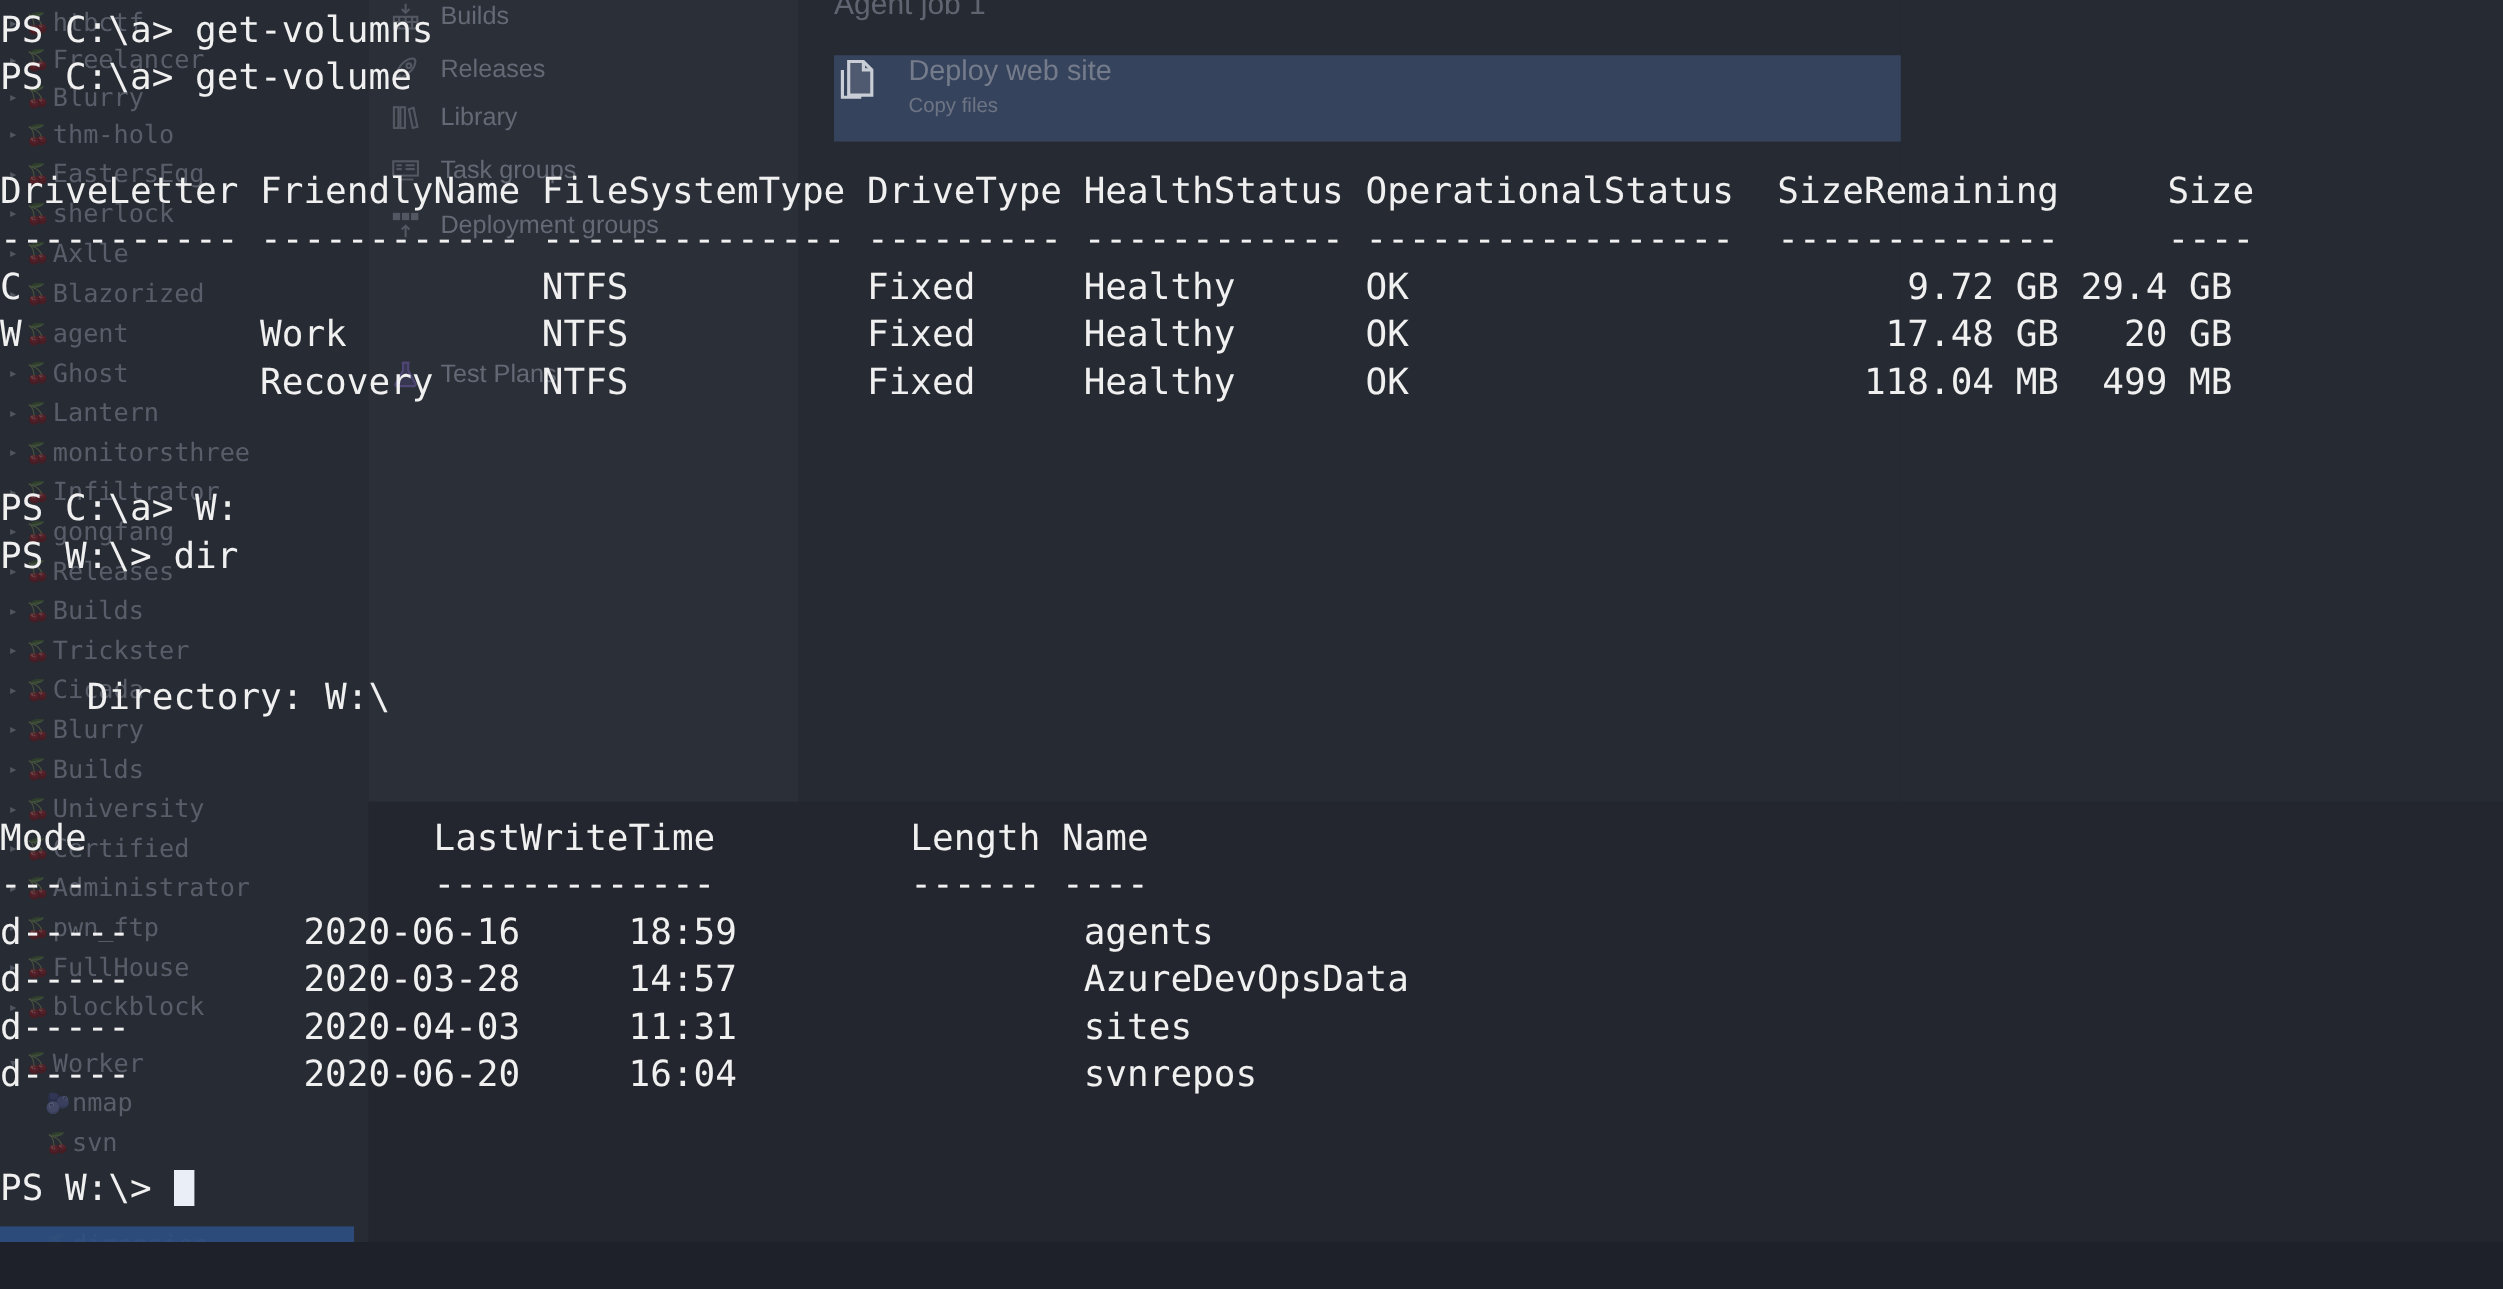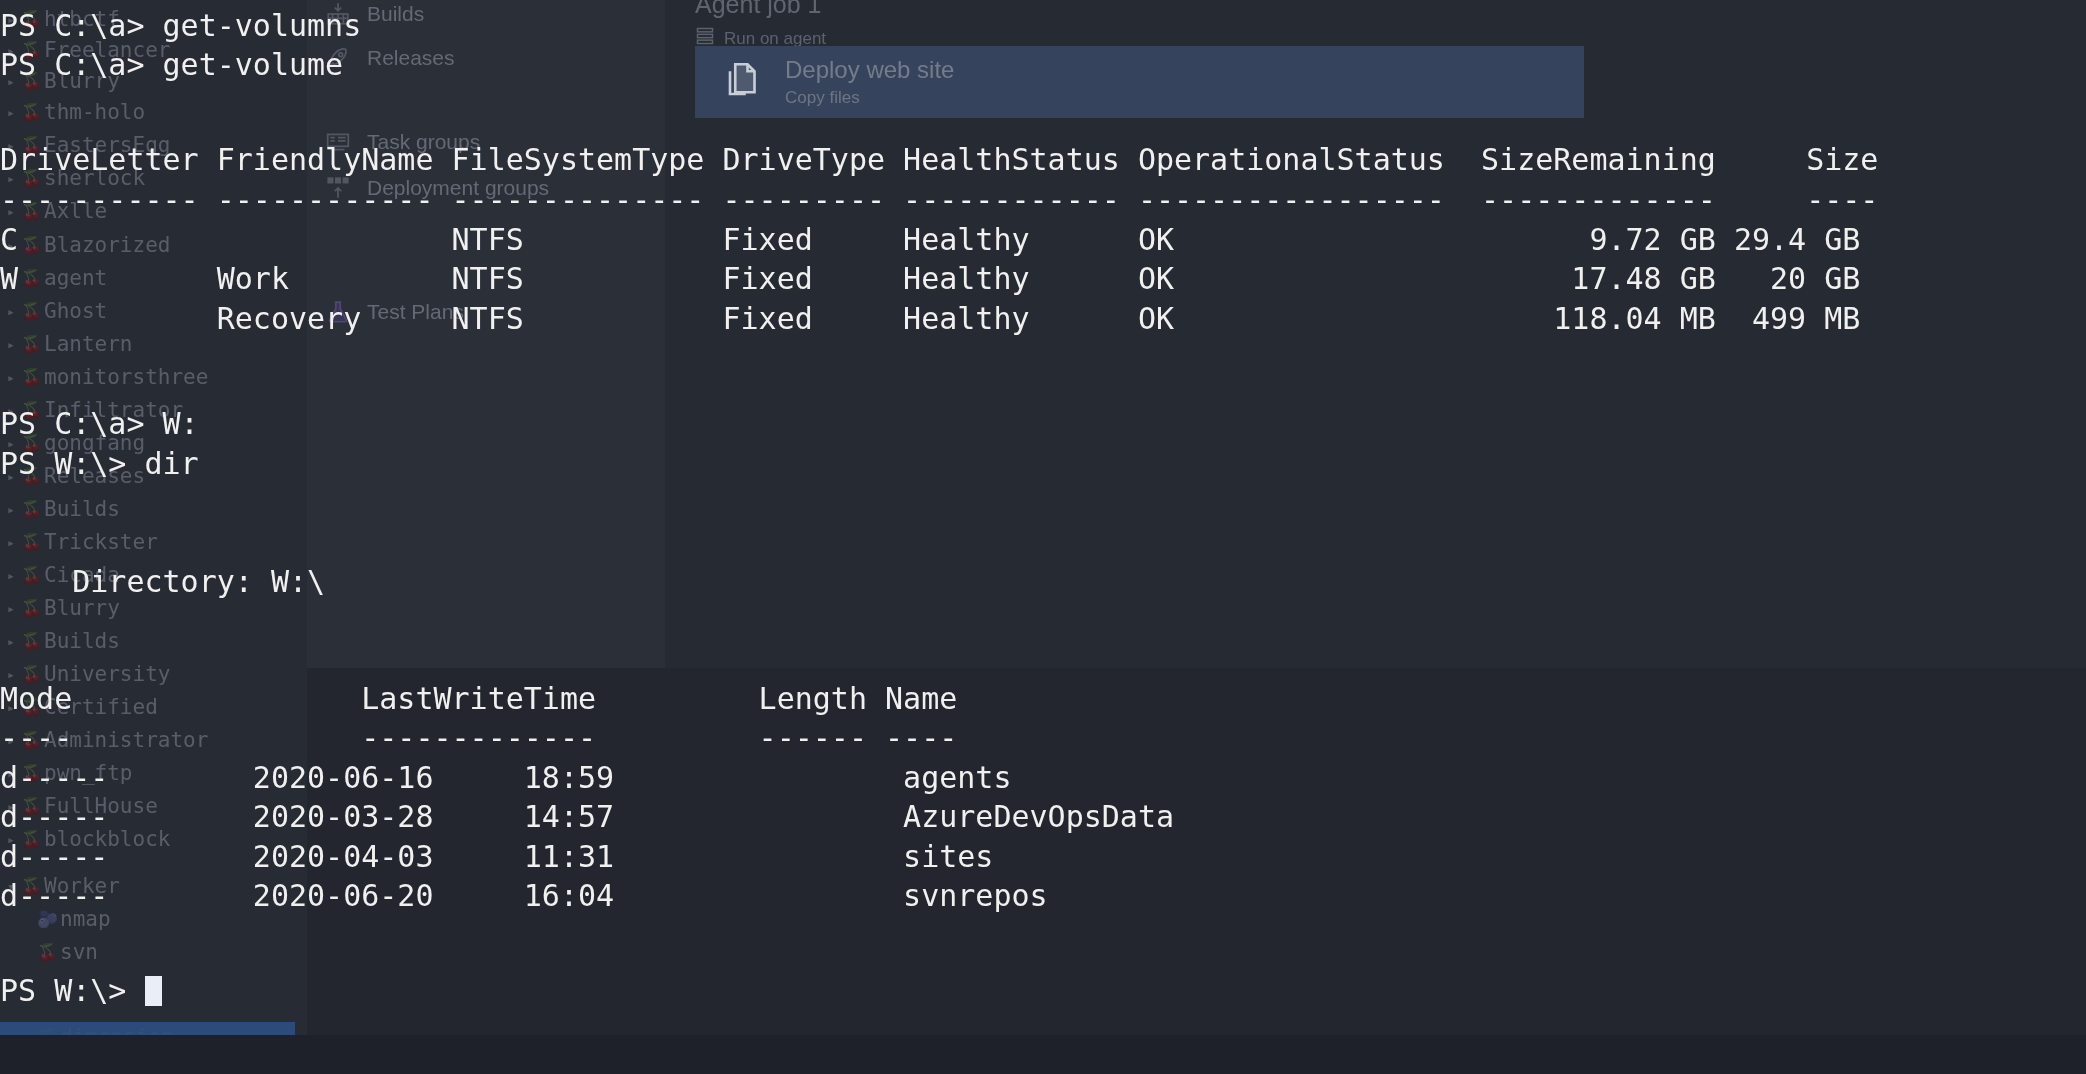--- a/index.html
+++ b/index.html
@@ -50,21 +50,21 @@
   
   #task-col{
     position:absolute;left:665px;top:0;width:919px;height:668px;
     background:#262a32;
   }
   .job-head{position:absolute;left:30px;top:-10px;width:600px;}
   .job-title{font-size:25px;color:#767c89;opacity:.72;white-space:nowrap;}
   .job-sub{display:flex;align-items:center;gap:9px;margin-top:7px;font-size:17px;color:#6e7481;opacity:.75;}
   .task-card{
     position:absolute;left:30px;top:46px;width:896px;height:72px;
-    background:#36435c;display:flex;align-items:center;gap:20px;padding-left:28px;
+    background:#36435c;display:flex;gap:20px;
     box-sizing:border-box;
   }
   .task-name{font-size:24px;color:#848a97;opacity:.8;line-height:1.15;}
   .task-sub{font-size:17px;color:#7b8290;opacity:.8;margin-top:4px;}
 
   
   #prop-panel{
     position:absolute;left:1584px;top:0;width:502px;height:668px;
     background:#262a32;
   }
@@ -263,20 +263,30 @@
     <div class="nav-item" style="top:36px">
       <span class="nav-ico">
         <svg width="26" height="26" viewBox="0 0 24 24" fill="none" stroke="#747a87" stroke-width="1.6">
           <path d="M5 19c-1-3 1-9 6-13 3-2.4 7-3 8-2 1 1 .4 5-2 8-4 5-10 7-12 7z"></path>
           <circle cx="14.5" cy="9" r="1.8"></circle>
             <path d="M5 19l3-3"></path>
         </svg>
       </span>
       <span>Releases</span>
     </div>
+    <div class="nav-item" style="top:76px">
+      <span class="nav-ico">
+        <svg width="26" height="26" viewBox="0 0 24 24" fill="none" stroke="#747a87" stroke-width="1.6">
+          <rect x="3" y="4" width="3.5" height="16"></rect>
+            <rect x="8" y="4" width="3.5" height="16"></rect>
+          <path d="M14.5 5.5l3.6-1 3 14.5-3.6 1z"></path>
+        </svg>
+      </span>
+      <span>Library</span>
+    </div>
     <div class="nav-item" style="top:120px">
       <span class="nav-ico">
         <svg width="26" height="26" viewBox="0 0 24 24" fill="none" stroke="#747a87" stroke-width="1.6">
           <rect x="2.5" y="5" width="19" height="11"></rect>
             <path d="M5 8h4M5 11h4M12 8h7M12 11h7M6 19h12"></path>
         </svg>
       </span>
       <span>Task groups</span>
     </div>
     <div class="nav-item" style="top:166px">
@@ -297,30 +307,20 @@
           <path d="M9 3h6"></path>
         </svg>
       </span>
       <span>Test Plans</span>
     </div>
   </div>
 
   <div id="task-col">
     <div class="job-head">
       <div class="job-title">Agent job 1</div>
-      <div class="job-sub">
-        <span>
-          <svg width="20" height="20" viewBox="0 0 24 24" fill="none" stroke="#6e7481" stroke-width="1.8">
-            <rect x="3" y="3" width="18" height="4"></rect>
-              <rect x="3" y="10" width="18" height="4"></rect>
-            <rect x="3" y="17" width="18" height="4"></rect>
-          </svg>
-        </span>
-        <span>Run on agent</span>
-      </div>
     </div>
     <div class="task-card">
       <span>
         <svg width="42" height="42" viewBox="0 0 24 24" fill="none" stroke="#c8cdd6" stroke-width="1.5">
           <path d="M7 3h7l4 4v12H7z" fill="#9aa1ad" fill-opacity=".25"></path>
           <path d="M4 7v13h9"></path>
             <path d="M14 3v4h4"></path>
         </svg>
       </span>
       <span>

